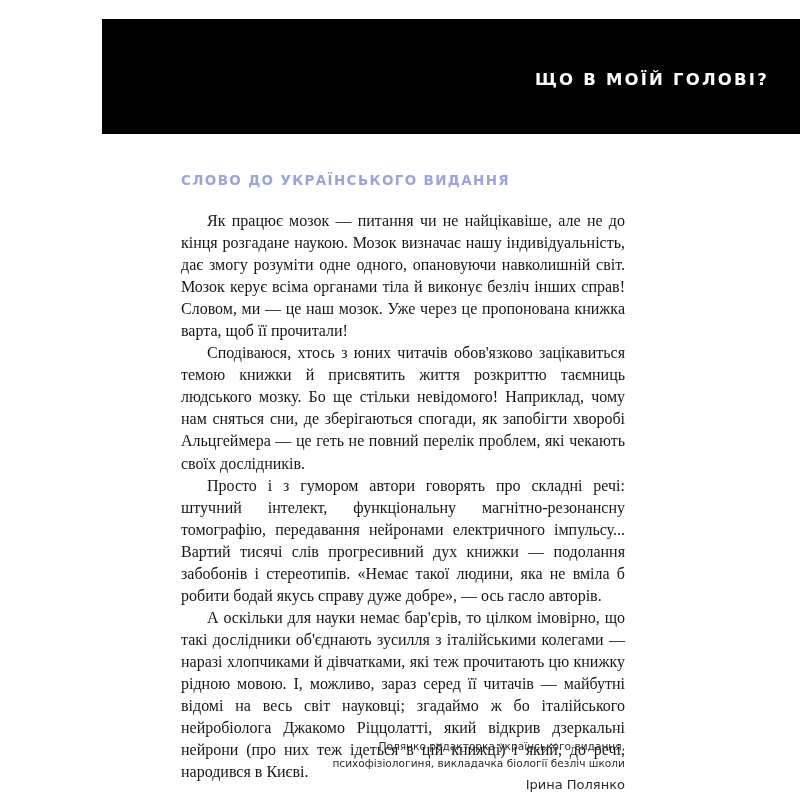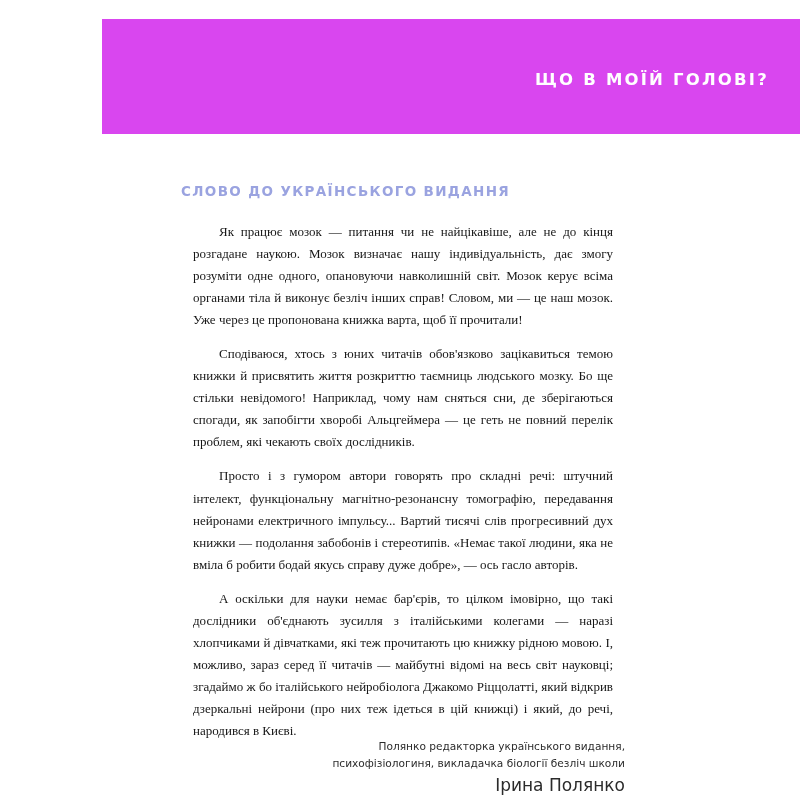--- a/index.html
+++ b/index.html
@@ -20,21 +20,21 @@
     height: 800px;
     background: #ffffff;
   }
   
   .header-band {
     position: absolute;
     left: 102px;
     top: 19px;
     width: 698px;
     height: 115px;
-    background: #d946ef;
+    background: #000000;
   }
   .header-title {
     position: absolute;
     right: 31px;
     top: 51px;
     font-family: "DejaVu Sans", sans-serif;
     font-weight: bold;
     font-size: 16.5px;
     letter-spacing: 2.2px;
     color: #ffffff;
@@ -48,45 +48,45 @@
     top: 168px;
     width: 444px;
   }
   .section-heading {
     font-family: "DejaVu Sans", sans-serif;
     font-weight: bold;
     font-size: 13.5px;
     letter-spacing: 1.35px;
     color: #9aa3e0;
     text-transform: uppercase;
-    margin: 15px 0 22px 0;
+    margin: 4px 0 22px 0;
     white-space: nowrap;
   }
   p.body-par {
-    margin: 12px;
-    font-size: 13px;
+    margin: 0;
+    font-size: 16px;
     line-height: 22.05px;
     text-align: justify;
     text-indent: 26px;
     hyphens: manual;
     color: #161616;
   }
   .colophon {
     position: absolute;
     left: 181px;
     top: 738px;
     width: 444px;
     text-align: right;
     font-family: "DejaVu Sans", sans-serif;
     font-size: 10.6px;
     line-height: 16.5px;
     color: #2b2b2b;
   }
   .colophon .name {
-    font-size: 17px;
+    font-size: 13px;
     margin-top: 6px;
   }
 </style>
 </head>
 <body>
 
 <div class="page">
 
   <div class="header-band">
     <div class="header-title">Що в моїй голові?</div>

